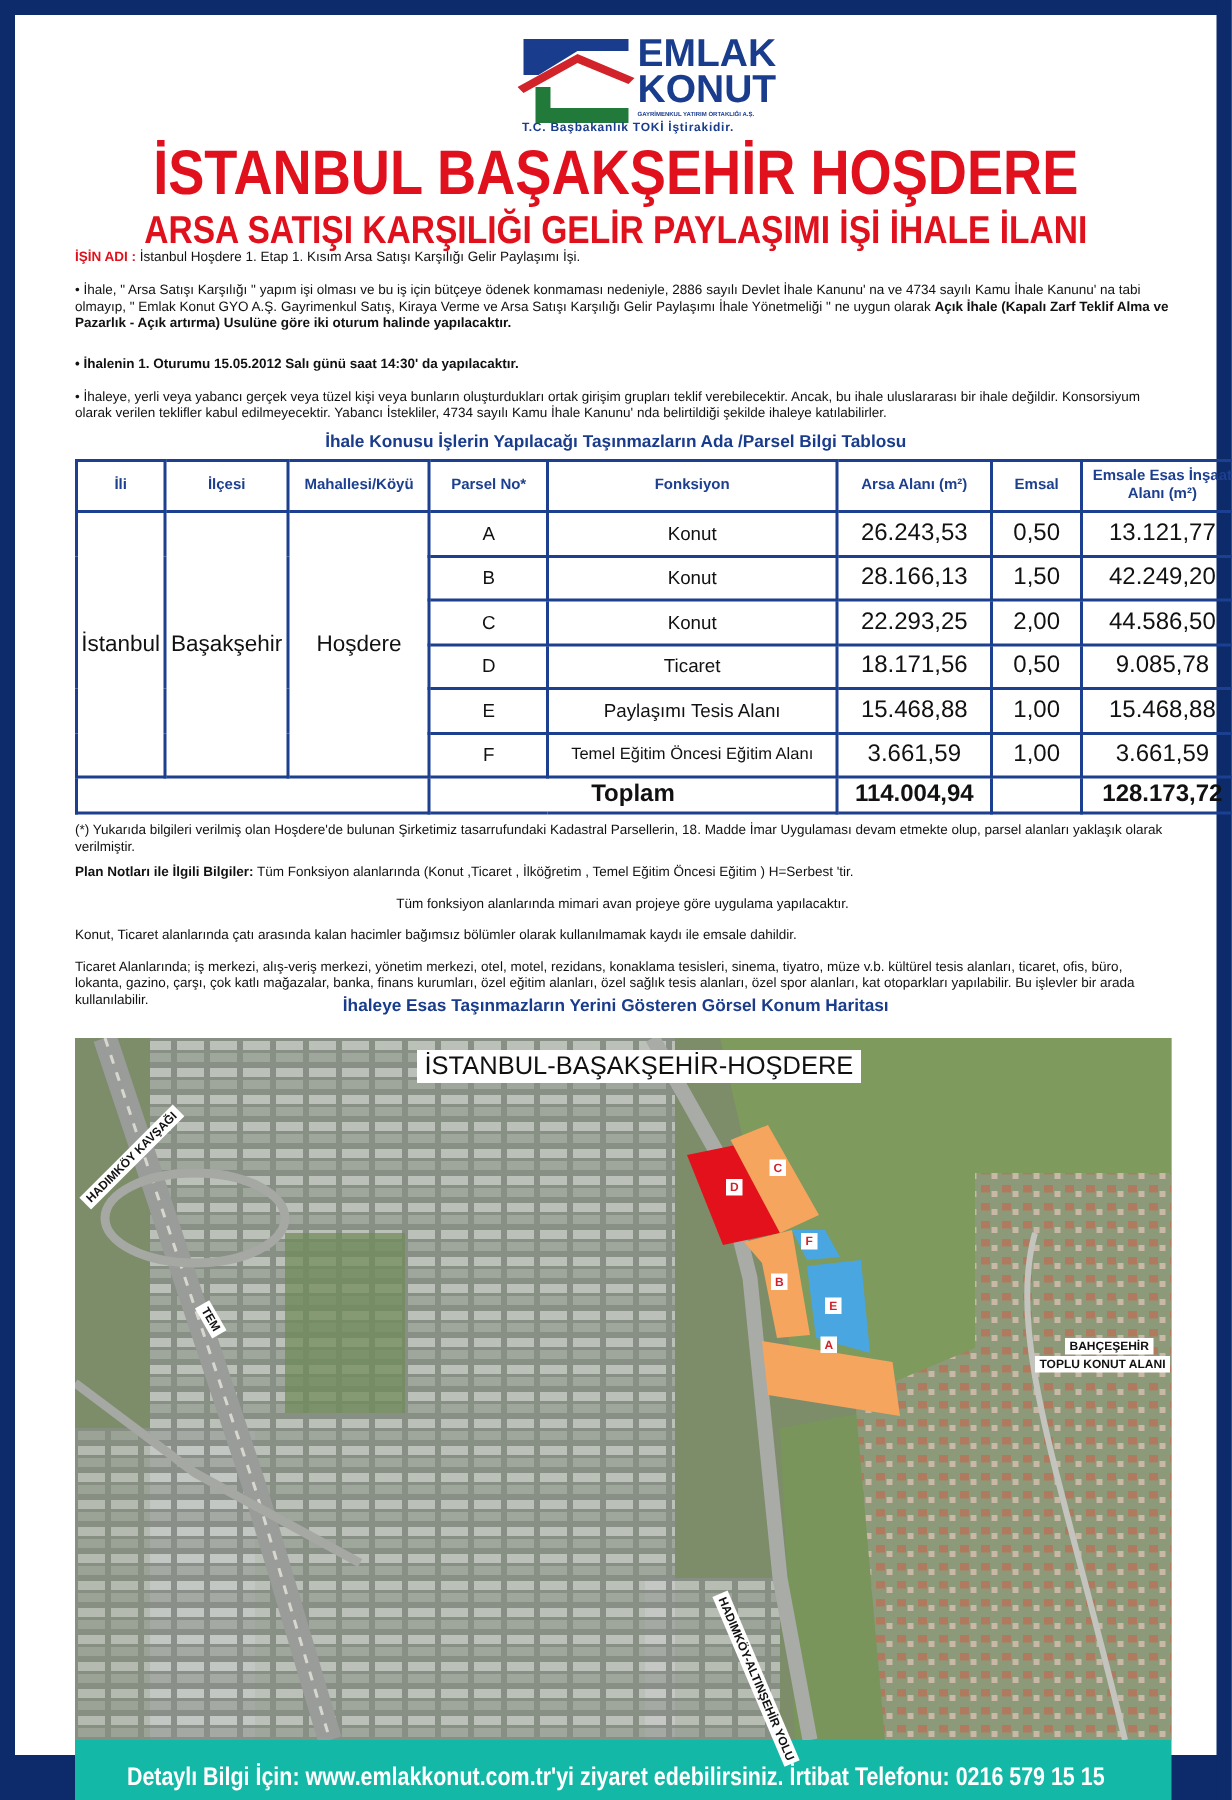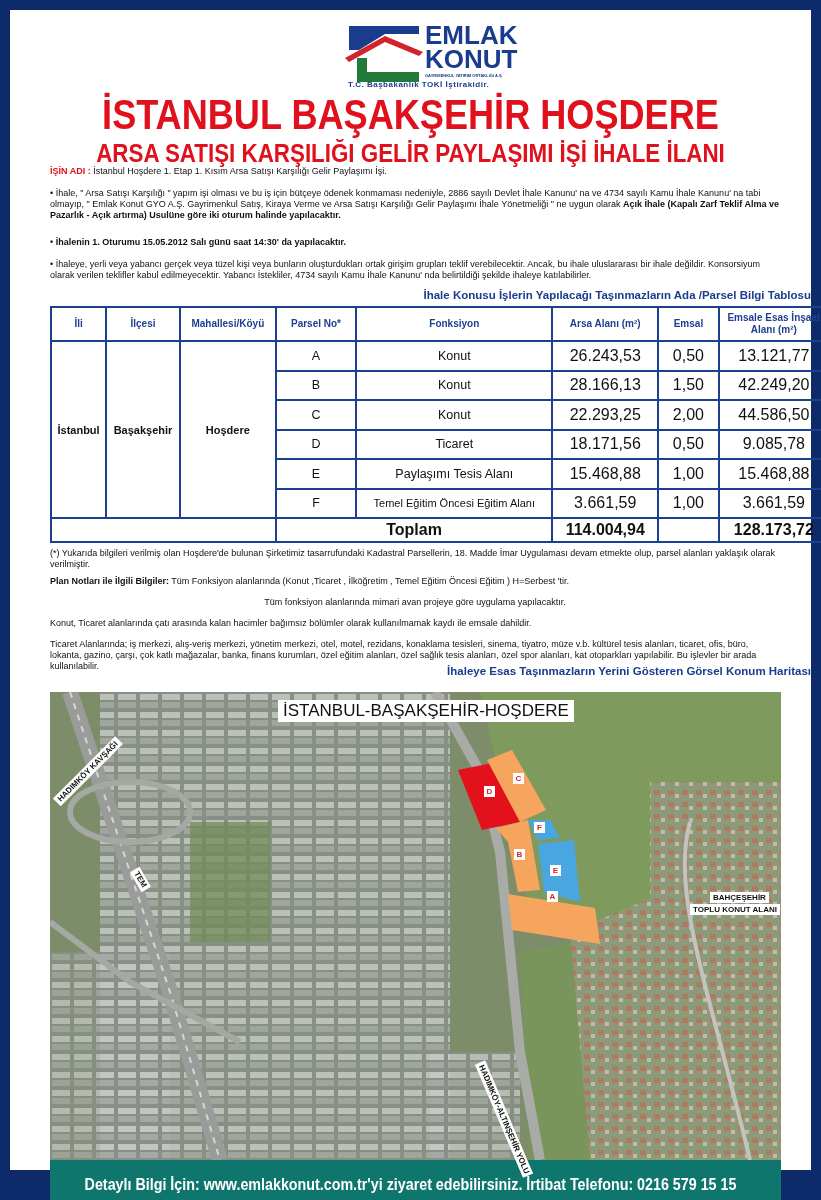--- a/index.html
+++ b/index.html
@@ -28,44 +28,44 @@
       position: absolute; left: 0; width: 801px; top: 128px; text-align: center;
       font: bold 26px "Liberation Sans", sans-serif; color: #e0101c;
       transform: scaleX(0.86); transform-origin: center; line-height: 30px;
     }
 
     .para { position: absolute; left: 40px; width: 730px; font: 9px "Liberation Sans", sans-serif; color: #111; line-height: 11px; }
     .para b { font-weight: bold; }
     .red-label { color: #e0101c; font-weight: bold; }
 
     .section-title {
-      position: absolute; left: 0; width: 801px; text-align: right;
+      position: absolute; left: 0; width: 801px; text-align: center;
       font: bold 11.5px "Liberation Sans", sans-serif; color: #1a3c8c;
     }
 
     
     table.parcels {
       position: absolute; left: 40px; top: 296px; width: 780px;
       border-collapse: collapse; font-family: "Liberation Sans", sans-serif;
     }
     table.parcels th, table.parcels td {
       border: 2px solid #1d3f8f; text-align: center; vertical-align: middle;
     }
     table.parcels th { font-size: 10px; color: #1d3f8f; font-weight: bold; height: 34px; line-height: 12px; }
     table.parcels td { font-size: 12.5px; color: #111; height: 29.5px; }
-    table.parcels td.loc { font-size: 11px; font-weight: bold; }
+    table.parcels td.loc { font-size: 15px; font-weight: normal; }
     table.parcels td.fn { font-size: 12.5px; }
     table.parcels td.fn.small { font-size: 11px; line-height: 12px; }
     table.parcels td.num { font-size: 16px; }
     table.parcels tr.total td { font-weight: bold; font-size: 16px; height: 24px; }
 
     
     .map {
       position: absolute; left: 40px; top: 682px; width: 731px; height: 508px;
-      overflow: hidden; background: #0f766e;
+      overflow: hidden; background: #14b8a6;
     }
     .map svg { position: absolute; left: 0; top: 0; }
     .map-title {
       position: absolute; left: 228px; top: 8px; background: #fff; padding: 1px 5px;
       font: 17px "Liberation Sans", sans-serif; color: #111; letter-spacing: 0px;
     }
     .map-label {
       position: absolute; background: #fff; font: bold 8px "Liberation Sans", sans-serif; color: #111; padding: 1px 3px; white-space: nowrap;
     }
     .parcel-letter {

